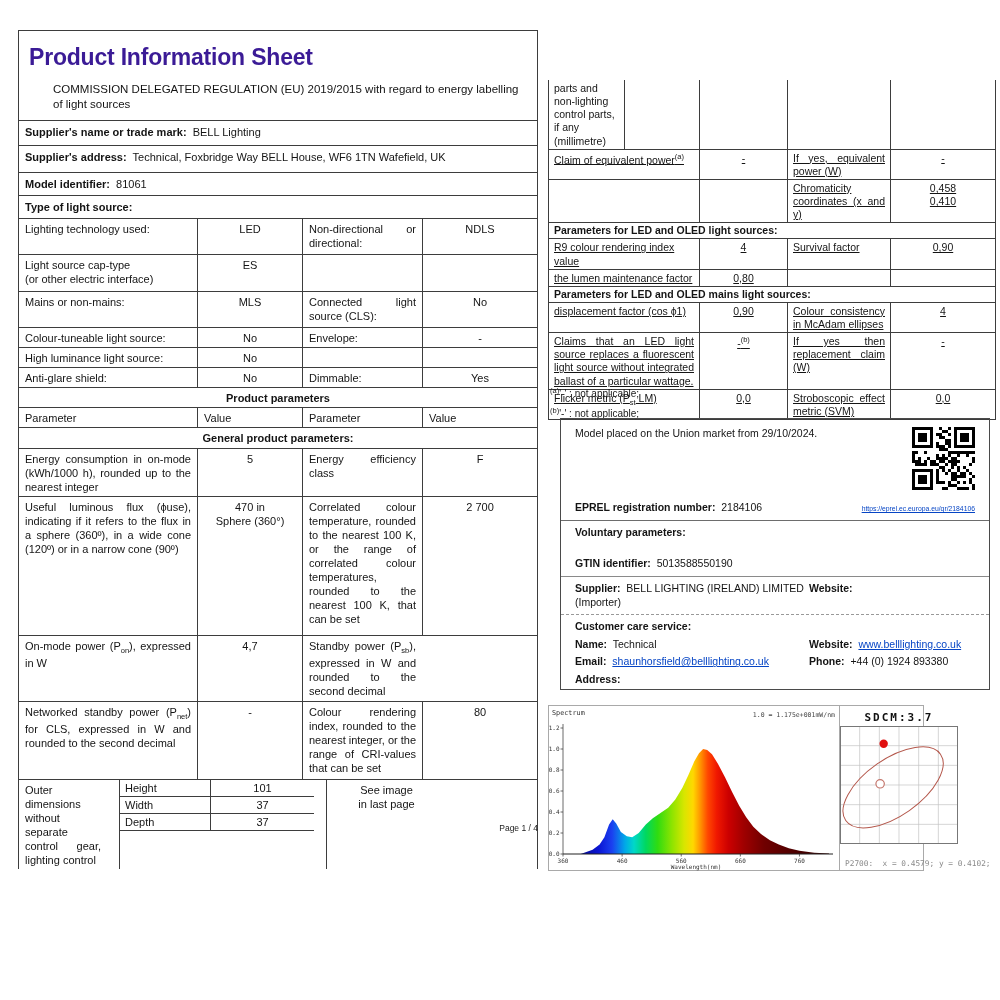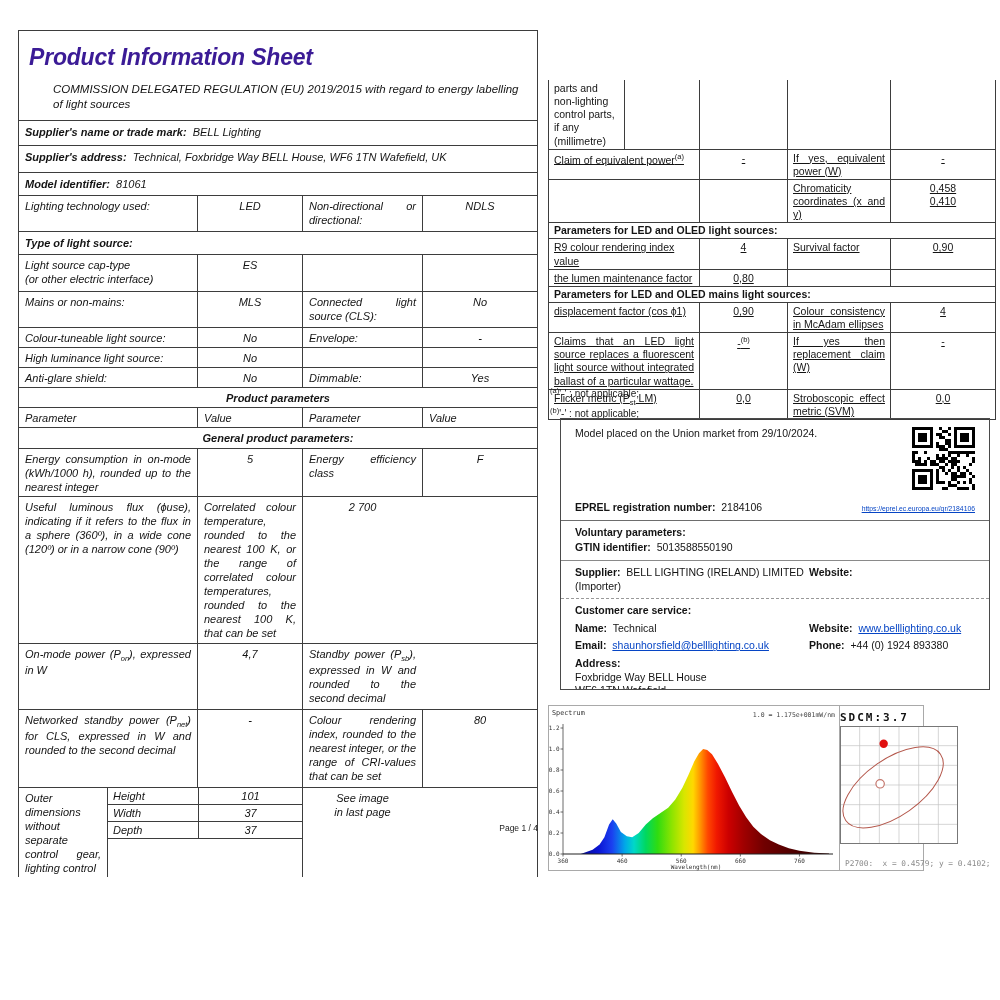--- a/index.html
+++ b/index.html
@@ -3,24 +3,24 @@
 <meta charset="utf-8">
 <style>
   * { box-sizing: border-box; margin: 0; padding: 0; }
   html,body { width:1000px; height:1000px; background:#ffffff; }
   body { position:relative; font-family:"Liberation Sans", sans-serif; color:#141414; }
 
   .abs { position:absolute; }
 
   
   #left-page { left:18px; top:30px; width:520px; border:1.6px solid #3d3d3d; border-bottom:none; font-size:11px; line-height:1.28; }
-  .lrow { border-top:1.4px solid #3d3d3d; display:grid;font-style:italic; }
+  .lrow { border-top:1.4px solid #3d3d3d; display:grid; }
   .lrow.first { border-top:none; }
   .g4 { grid-template-columns:178px 105px 120px 1fr; }
-  .gdims { grid-template-columns:88px 195px 120px 1fr; }
+  .gdims { grid-template-columns:88px 195px 120px 1fr;gap:12px; }
   .cell { padding:3px 6px 2px 6px; }
   .bcell { border-left:1.4px solid #3d3d3d; }
   .val { text-align:center; }
   .just { text-align:justify; }
   .b { font-weight:bold; }
   .center { text-align:center; }
 
   #doc-title { font-size:23px; font-weight:bold; color:#3b1b96; margin:6px 0 10px 0; letter-spacing:-0.2px; }
   .titleblock { padding:6px 10px 8px 10px; }
   .subtitle { font-size:11.5px;margin-left:24px; }
@@ -52,30 +52,30 @@
   #info-box { left:560px; top:418px; width:430px; height:272px; border:1.3px solid #4a4a4a; padding:8px 14px 6px 14px; font-size:10.5px; line-height:1.3; overflow:hidden; }
   #info-box .lab { font-weight:bold; }
   .link { color:#0645c5; text-decoration:underline; cursor:pointer; }
   .ib-row1 { display:flex; justify-content:space-between; align-items:flex-start; height:70px; }
   .eprel-row { display:flex; justify-content:space-between; align-items:baseline; margin-top:4px; }
   .eprel-link { font-size:6.8px; }
   .divider { border-top:1px solid #6d6d6d; margin:5px -14px; }
   .divider.thin { border-top:1px solid #8a8a8a; }
   .divider.dashed { border-top:1px dashed #999; }
   .two-col { display:grid; grid-template-columns:1fr 166px; margin-top:4px; }
-  .mt2 { margin-top:2px; } .mt4 { margin-top:4px; }
+  .mt2 { margin-top:18px; } .mt4 { margin-top:4px; }
   .addr-lines { line-height:1.28; }
 
   
   #chart-panel { left:548px; top:705px; width:376px; height:166px; border:1px solid #a9a9a9; display:flex; background:#fff; }
   #spectrum-wrap { position:relative; width:290px; height:100%; }
   #spectrum-title { position:absolute; left:3px; top:3px; font-family:"DejaVu Sans Mono", monospace; font-size:6.8px; color:#333; }
   #spectrum-note { position:absolute; right:4px; top:5px; font-family:"DejaVu Sans Mono", monospace; font-size:6.5px; color:#444;margin-left:38px; }
   #sdcm-wrap { position:relative; flex:1; height:100%; border-left:1px solid #a9a9a9; }
-  #sdcm-title { text-align:left; margin-top:5px; font-family:"DejaVu Sans Mono", monospace; font-size:11px; font-weight:bold; letter-spacing:2px; color:#111; }
+  #sdcm-title { text-align:center; margin-top:5px; font-family:"DejaVu Sans Mono", monospace; font-size:11px; font-weight:bold; letter-spacing:2px; color:#111; }
   #sdcm-plot { display:block; margin:2px auto 0 auto; }
   #sdcm-caption { position:absolute; left:5px; bottom:2px; font-family:"DejaVu Sans Mono", monospace; font-size:7.8px; color:#8a8a8a; white-space:pre; }
   .tick-txt { font-family:"DejaVu Sans Mono", monospace; font-size:6px; fill:#333; }
 </style>
 </head>
 <body>
 
 <div id="left-page" class="abs">
   <div class="lrow first">
     <div class="titleblock">
@@ -85,30 +85,30 @@
   </div>
   <div class="lrow" style="min-height:25px">
     <div class="inline-row"><span class="lab">Supplier's name or trade mark:</span>&nbsp; <span>BELL Lighting</span></div>
   </div>
   <div class="lrow" style="min-height:27px">
     <div class="inline-row"><span class="lab">Supplier's address:</span>&nbsp; <span>Technical, Foxbridge Way BELL House, WF6 1TN Wafefield, UK</span></div>
   </div>
   <div class="lrow" style="min-height:22px">
     <div class="inline-row"><span class="lab">Model identifier:</span>&nbsp; <span>81061</span></div>
   </div>
+  <div class="lrow" style="min-height:20px">
+    <div class="inline-row"><span class="lab">Type of light source:</span></div>
+  </div>
+
   <div class="lrow g4" style="min-height:36px">
     <div class="cell">Lighting technology used:</div>
     <div class="cell bcell val">LED</div>
     <div class="cell bcell just">Non-directional or directional:</div>
     <div class="cell bcell val">NDLS</div>
   </div>
-
-  <div class="lrow" style="min-height:20px">
-    <div class="inline-row"><span class="lab">Type of light source:</span></div>
-  </div>
   <div class="lrow g4" style="min-height:37px">
     <div class="cell"><span>Light source cap-type</span><br><span>(or other electric interface)</span></div>
     <div class="cell bcell val">ES</div>
     <div class="cell bcell"></div>
     <div class="cell bcell val"></div>
   </div>
   <div class="lrow g4" style="min-height:36px">
     <div class="cell">Mains or non-mains:</div>
     <div class="cell bcell val">MLS</div>
     <div class="cell bcell just">Connected light source (CLS):</div>
@@ -147,20 +147,21 @@
   </div>
 
   <div class="lrow g4" style="min-height:48px">
     <div class="cell just">Energy consumption in on-mode (kWh/1000 h), rounded up to the nearest integer</div>
     <div class="cell bcell val">5</div>
     <div class="cell bcell just">Energy efficiency class</div>
     <div class="cell bcell val">F</div>
   </div>
   <div class="lrow g4" style="min-height:139px">
     <div class="cell just">Useful luminous flux (ϕuse), indicating if it refers to the flux in a sphere (360º), in a wide cone (120º) or in a narrow cone (90º)</div>
+    <div class="cell bcell val"><span>470 in</span><br><span>Sphere (360°)</span></div>
     <div class="cell bcell just">Correlated colour temperature, rounded to the nearest 100 K, or the range of correlated colour temperatures, rounded to the nearest 100 K, that can be set</div>
     <div class="cell bcell val">2 700</div>
   </div>
   <div class="lrow g4" style="min-height:66px">
     <div class="cell just"><span>On-mode power (P</span><sub>on</sub><span>), expressed in W</span></div>
     <div class="cell bcell val">4,7</div>
     <div class="cell bcell just"><span>Standby power (P</span><sub>sb</sub><span>), expressed in W and rounded to the second decimal</span></div>
   </div>
   <div class="lrow g4" style="min-height:78px">
     <div class="cell just"><span>Networked standby power (P</span><sub>net</sub><span>) for CLS, expressed in W and rounded to the second decimal</span></div>

